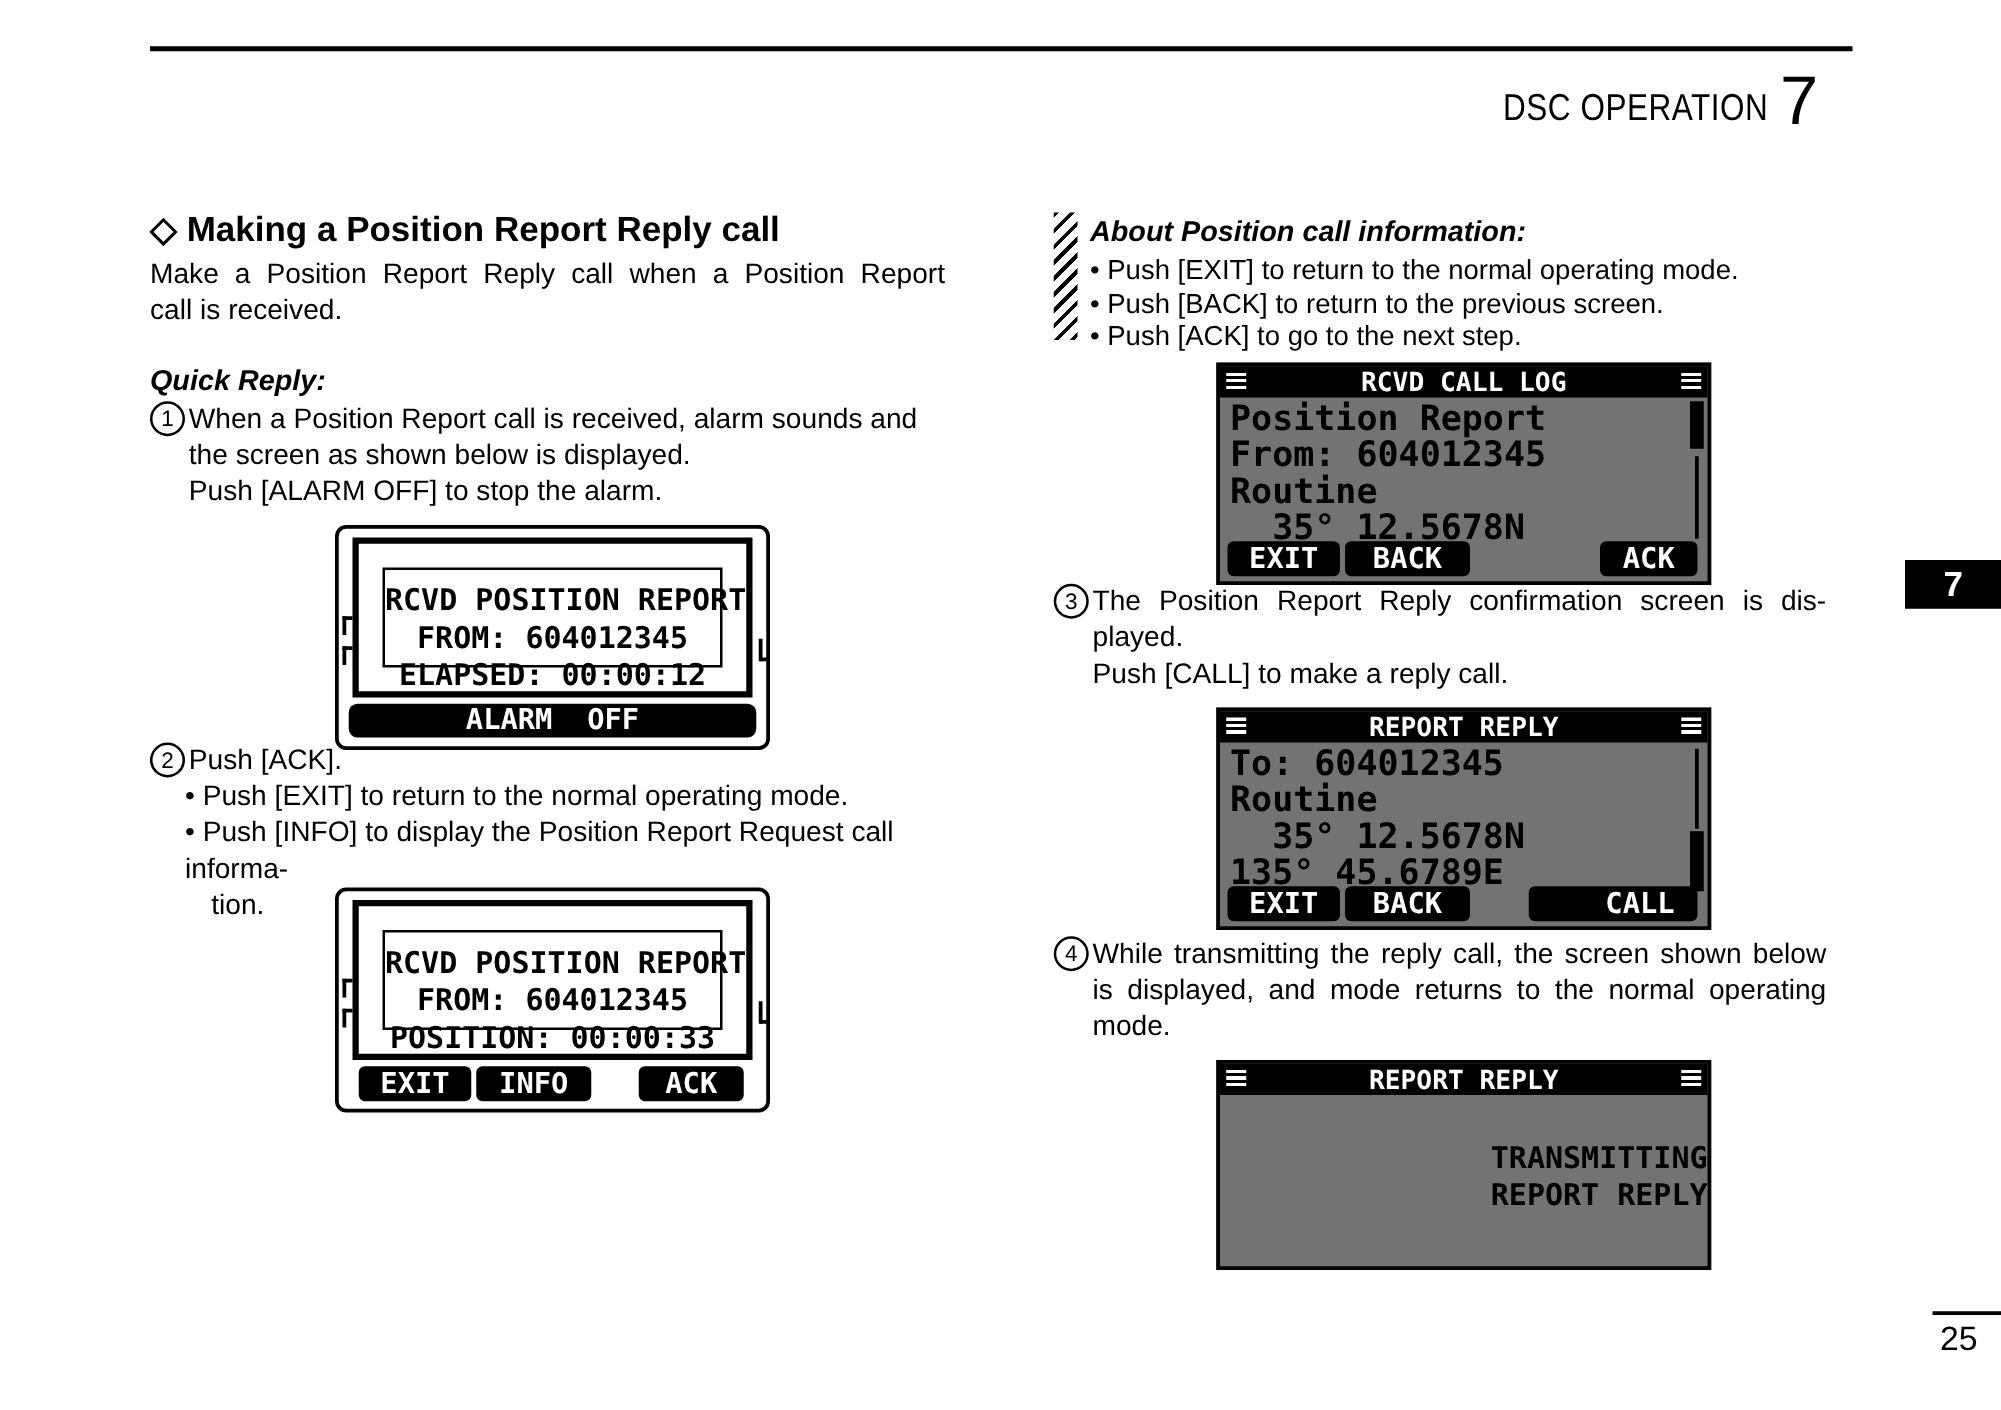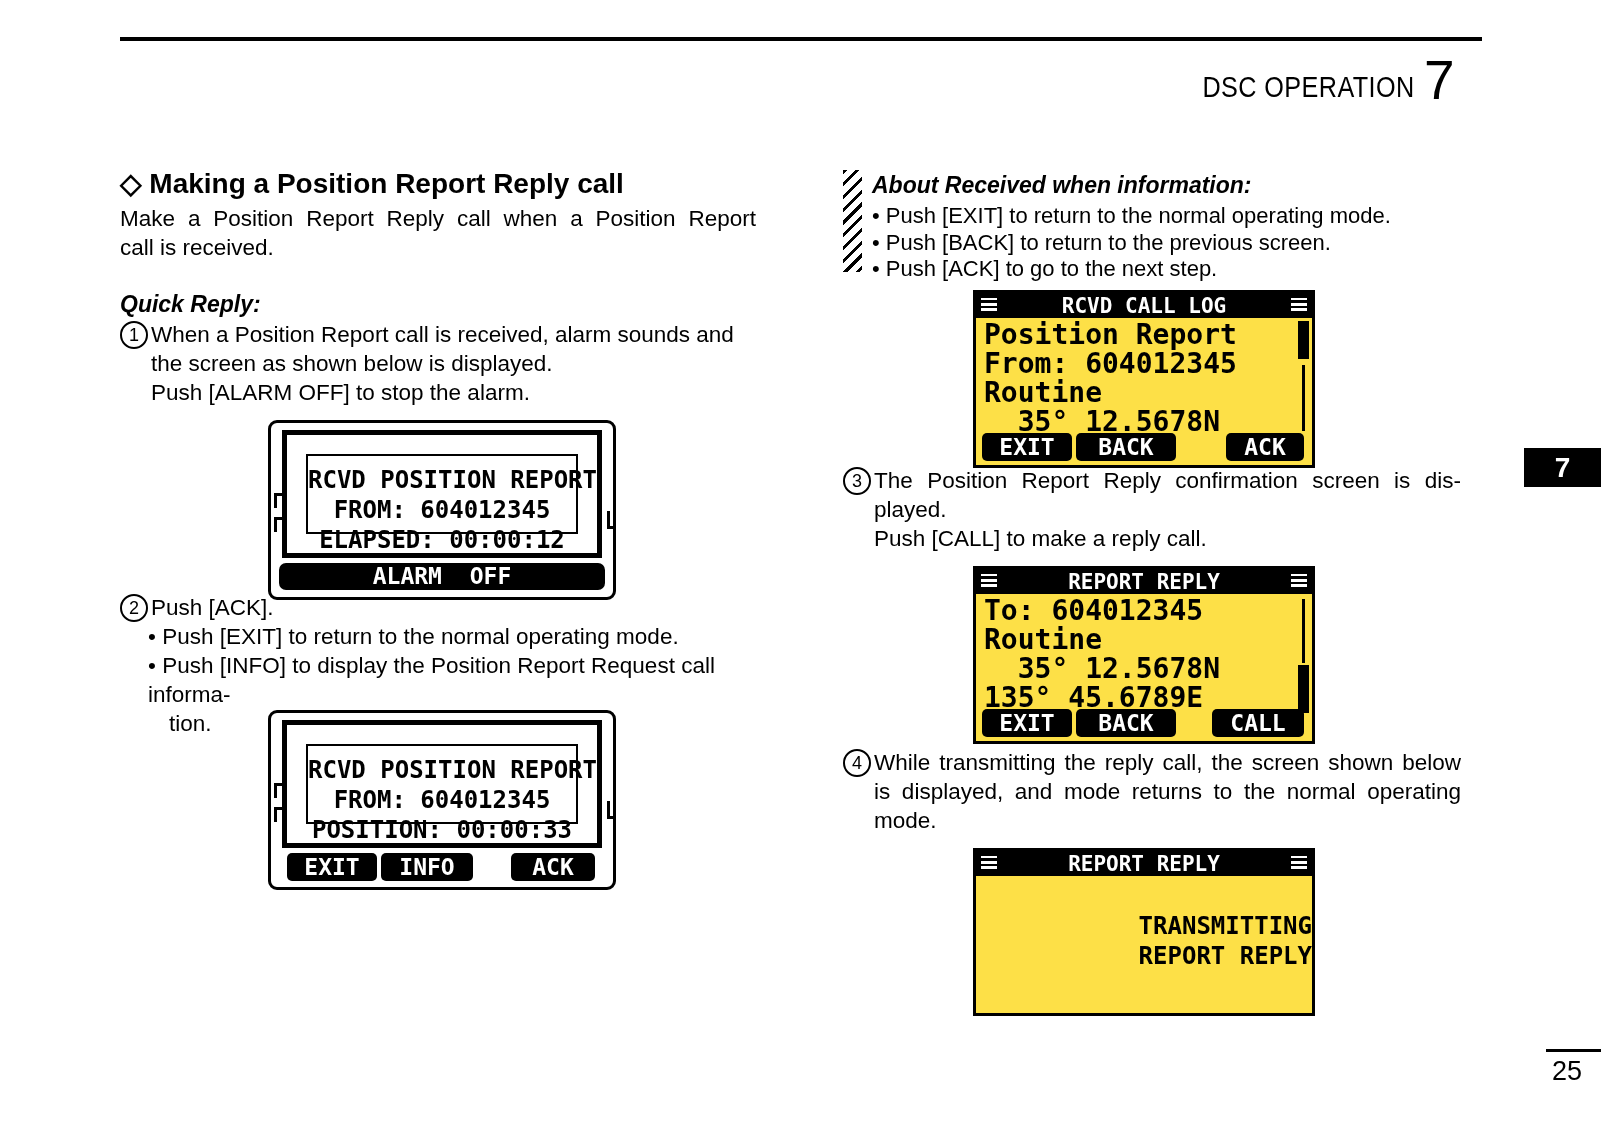--- a/index.html
+++ b/index.html
@@ -39,21 +39,21 @@
   .pline{font-size:24px;line-height:30px;white-space:pre;}
   .alarmbar{position:absolute;left:8px;right:8px;bottom:7px;height:27px;background:#000;border-radius:7px;
             color:#fff;text-align:center;font-size:23px;line-height:27px;word-spacing:14px;}
   .krow1{position:absolute;left:10px;right:10px;bottom:6px;height:28px;}
   .tick{position:absolute;width:3px;height:15px;background:#000;}
   .tick::after{content:'';position:absolute;left:0;top:0;width:8px;height:3px;background:#000;}
   .tick-r{position:absolute;width:3px;height:18px;background:#000;}
   .tick-r::after{content:'';position:absolute;right:-6px;bottom:0;width:8px;height:3px;background:#000;}
 
   
-  .lcd2{position:absolute;width:342px;height:178px;border:3px solid #000;background:#fde047;box-sizing:border-box;}
+  .lcd2{position:absolute;width:396px;height:178px;border:3px solid #000;background:#737373;box-sizing:border-box;}
   .tbar{position:absolute;left:0;top:0;right:0;height:25px;background:#000;}
   .ttl{position:absolute;left:0;right:0;top:2px;text-align:center;color:#fff;font-size:21px;line-height:22px;}
   .mico{position:absolute;top:5px;width:16px;height:14px;
         background:repeating-linear-gradient(to bottom,#fff 0 2.5px,transparent 2.5px 5.2px);}
   .mico.l{left:5px;} .mico.r{right:5px;}
   .lcd-body{position:absolute;left:8px;top:27px;right:20px;}
   .lcd-line{font-size:28px;line-height:29px;white-space:pre;text-align:left;}
   .skrow{position:absolute;left:6px;right:6px;bottom:4px;height:28px;}
   .sk{position:absolute;top:0;height:28px;background:#000;border-radius:5px;color:#fff;
       font-size:23px;line-height:28px;text-align:center;}
@@ -134,21 +134,21 @@
     </div>
     <div class="krow1 lcdfont">
       <div class="sk" style="left:6px;width:90px;">EXIT</div>
       <div class="sk" style="left:100px;width:92px;">INFO</div>
       <div class="sk" style="right:8px;width:84px;">ACK</div>
     </div>
   </div>
 
   <div class="hatch"></div>
   <div class="abs" style="left:843px;top:172px;width:625px;">
-    <div class="bi about-text">About Received when information:</div>
+    <div class="bi about-text">About Position call information:</div>
     <div class="about-text about-lines" style="margin-top:4px;">
       <div>• Push [EXIT] to return to the normal operating mode.</div>
       <div>• Push [BACK] to return to the previous screen.</div>
       <div>• Push [ACK] to go to the next step.</div>
     </div>
   </div>
 
   <div class="lcd2" style="left:973px;top:290px;">
     <div class="tbar">
       <span class="mico l"></span>
@@ -189,21 +189,21 @@
       <div class="lcd-line">To: 604012345</div>
       <div class="lcd-line">Routine</div>
       <div class="lcd-line">  35° 12.5678N</div>
       <div class="lcd-line">135° 45.6789E</div>
     </div>
     <div class="sb-track" style="top:30px;height:64px;"></div>
     <div class="sb-thumb" style="top:96px;height:48px;"></div>
     <div class="skrow lcdfont">
       <div class="sk" style="left:0;width:90px;">EXIT</div>
       <div class="sk" style="left:94px;width:100px;">BACK</div>
-      <div class="sk" style="right:2px;width:92px;">CALL</div>
+      <div class="sk" style="right:2px;width:92px;padding-left:43px;">CALL</div>
     </div>
   </div>
 
   <div class="abs bt" style="left:843px;top:748px;width:618px;">
     <span class="stepnum">4</span>
     <div class="steplines">
       <div class="jl">While transmitting the reply call, the screen shown below</div>
       <div class="jl">is displayed, and mode returns to the normal operating</div>
       <div>mode.</div>
     </div>

